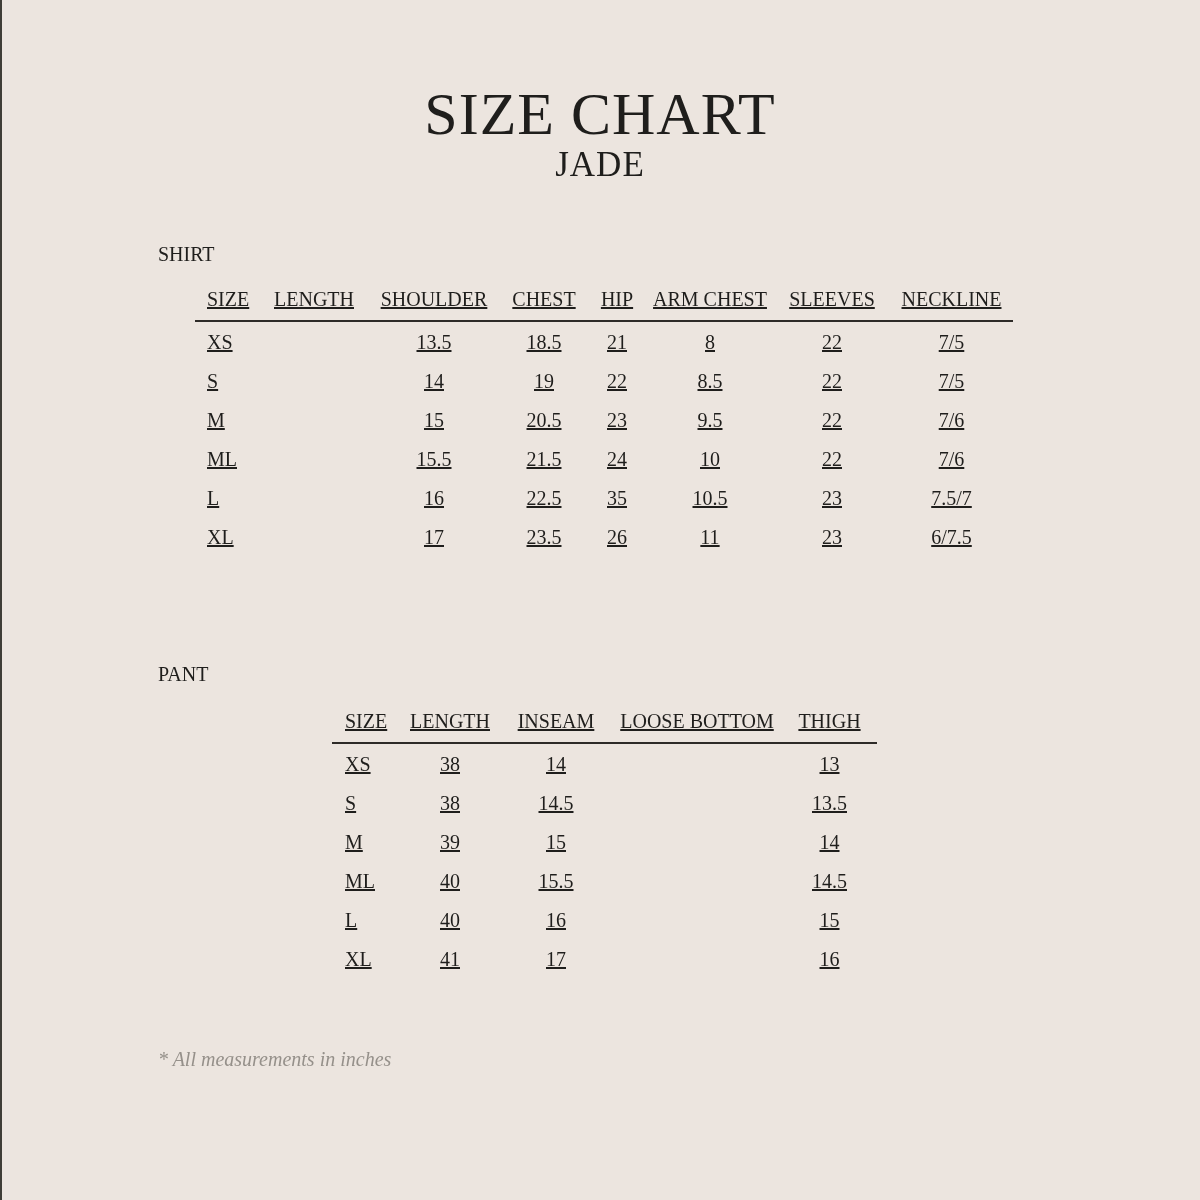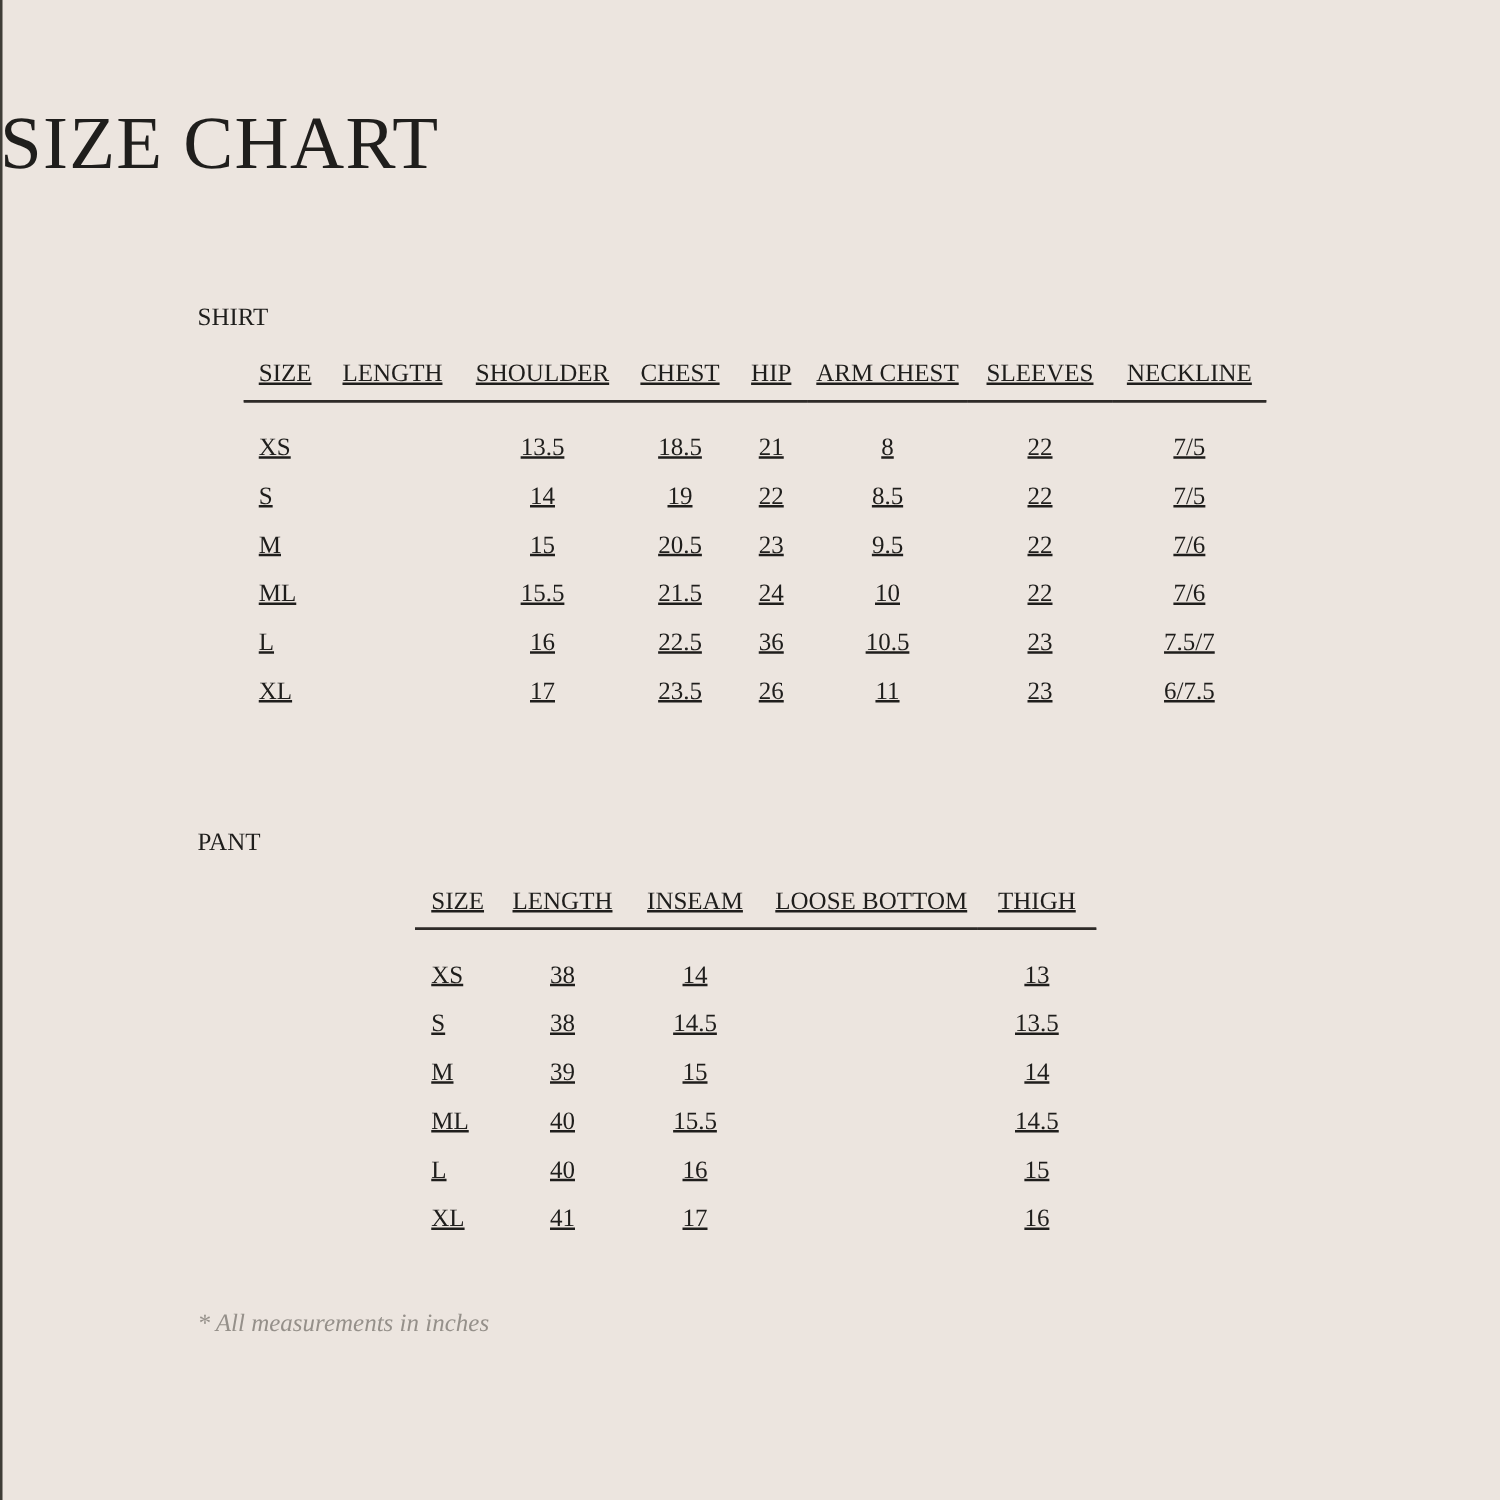--- a/index.html
+++ b/index.html
@@ -18,21 +18,21 @@
     color:var(--ink);
     font-family:"Liberation Serif","DejaVu Serif",serif;
     overflow:hidden;
   }
   .edge-line{
     position:absolute;left:0;top:0;width:2px;height:1200px;
     background:var(--edge);
   }
   .title{
     position:absolute;top:84px;left:0;width:1200px;
-    text-align:left;font-size:60px;letter-spacing:1px;line-height:1;
+    text-align:center;font-size:60px;letter-spacing:1px;line-height:1;
   }
   .subtitle{
     position:absolute;top:147px;left:0;width:1200px;
     text-align:center;font-size:35px;letter-spacing:1px;line-height:1;
   }
   .section-heading{
     position:absolute;left:158px;font-size:20px;line-height:1.2;
   }
   .shirt-heading{top:242px;}
   .pant-heading{top:662px;}
@@ -45,36 +45,37 @@
   th{
     font-weight:normal;
     padding:0 0 9px 0;
     border-bottom:2px solid var(--rule);
     font-size:20px;white-space:nowrap;
   }
   td{
     height:37px;text-align:center;vertical-align:middle;
     font-size:20px;white-space:nowrap;
   }
-  tbody tr:first-child td{padding-top:18px;}
+  tbody tr:first-child td{padding-top:2px;}
   th:first-child, td:first-child{text-align:left;}
   .shirt-table th:first-child, .shirt-table td:first-child{padding-left:12px;}
   .pant-table th:first-child, .pant-table td:first-child{padding-left:13px;}
   .footnote{
     position:absolute;left:158px;top:1048px;
     font-size:20px;font-style:italic;color:var(--muted);
   }
 </style>
 </head>
 <body>
 
 <div class="page">
   <div class="edge-line"></div>
 
   <div class="title">SIZE CHART</div>
+  <div class="subtitle">JADE</div>
 
   <div class="section-heading shirt-heading">SHIRT</div>
   <table class="shirt-table">
     <colgroup>
       <col style="width:65px">
         <col style="width:108px">
         <col style="width:132px">
         <col style="width:88px">
       <col style="width:58px">
         <col style="width:128px">
@@ -132,21 +133,21 @@
           <td>24</td>
           <td>10</td>
           <td>22</td>
           <td>7/6</td>
         </tr>
         <tr>
           <td>L</td>
           <td></td>
           <td>16</td>
           <td>22.5</td>
-          <td>36</td>
+          <td>35</td>
           <td>10.5</td>
           <td>23</td>
           <td>7.5/7</td>
         </tr>
         <tr>
           <td>XL</td>
           <td></td>
           <td>17</td>
           <td>23.5</td>
           <td>26</td>

